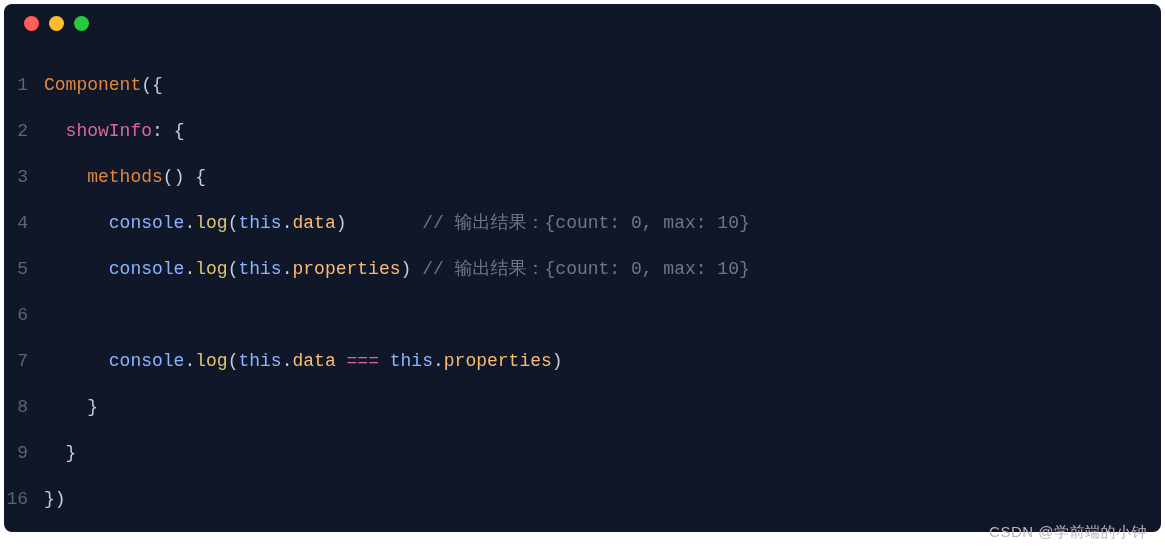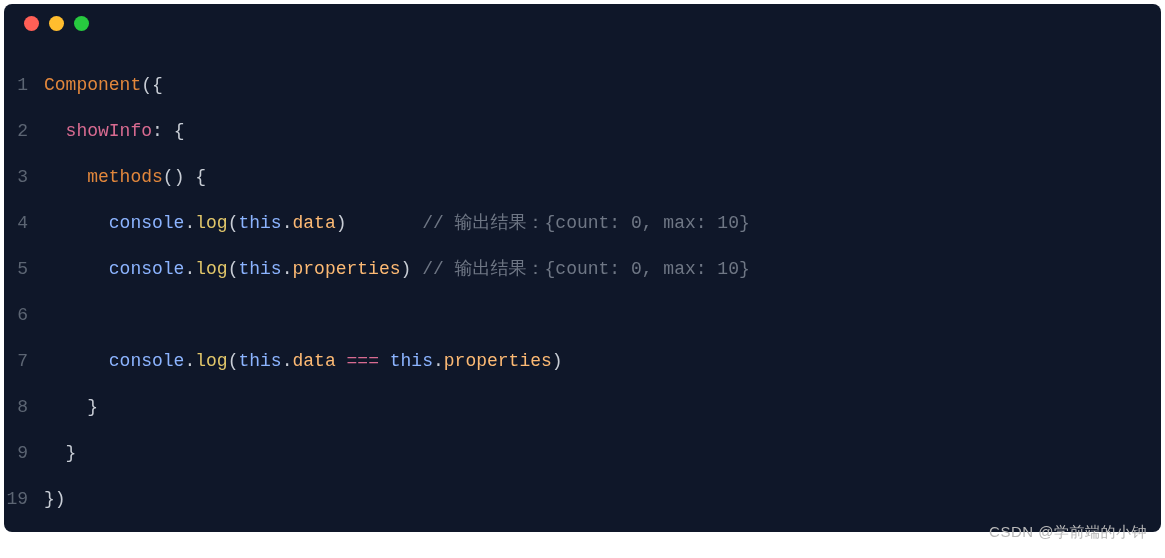--- a/index.html
+++ b/index.html
@@ -78,17 +78,17 @@
   <div class="code-area" id="code-area">
       <div class="line"><span class="gutter">1</span><span class="code"><span class="tk-call">Component</span><span class="tk-punc">({</span></span></div>
       <div class="line"><span class="gutter">2</span><span class="code">  <span class="tk-key">showInfo</span><span class="tk-punc">: {</span></span></div>
       <div class="line"><span class="gutter">3</span><span class="code">    <span class="tk-call">methods</span><span class="tk-punc">() {</span></span></div>
       <div class="line"><span class="gutter">4</span><span class="code">      <span class="tk-builtin">console</span><span class="tk-punc">.</span><span class="tk-method">log</span><span class="tk-punc">(</span><span class="tk-builtin">this</span><span class="tk-punc">.</span><span class="tk-prop">data</span><span class="tk-punc">)       </span><span class="tk-comment">// 输出结果：{count: 0, max: 10}</span></span></div>
       <div class="line"><span class="gutter">5</span><span class="code">      <span class="tk-builtin">console</span><span class="tk-punc">.</span><span class="tk-method">log</span><span class="tk-punc">(</span><span class="tk-builtin">this</span><span class="tk-punc">.</span><span class="tk-prop">properties</span><span class="tk-punc">) </span><span class="tk-comment">// 输出结果：{count: 0, max: 10}</span></span></div>
       <div class="line"><span class="gutter">6</span></div>
       <div class="line"><span class="gutter">7</span><span class="code">      <span class="tk-builtin">console</span><span class="tk-punc">.</span><span class="tk-method">log</span><span class="tk-punc">(</span><span class="tk-builtin">this</span><span class="tk-punc">.</span><span class="tk-prop">data</span><span class="tk-punc"> </span><span class="tk-op">===</span><span class="tk-punc"> </span><span class="tk-builtin">this</span><span class="tk-punc">.</span><span class="tk-prop">properties</span><span class="tk-punc">)</span></span></div>
       <div class="line"><span class="gutter">8</span><span class="code">    <span class="tk-punc">}</span></span></div>
       <div class="line"><span class="gutter">9</span><span class="code">  <span class="tk-punc">}</span></span></div>
-      <div class="line"><span class="gutter">19</span><span class="code"><span class="tk-punc">})</span></span></div>
+      <div class="line"><span class="gutter">16</span><span class="code"><span class="tk-punc">})</span></span></div>
     </div>
 </div>
 
 <div class="watermark">CSDN @学前端的小钟</div>
 
 </body></html>

